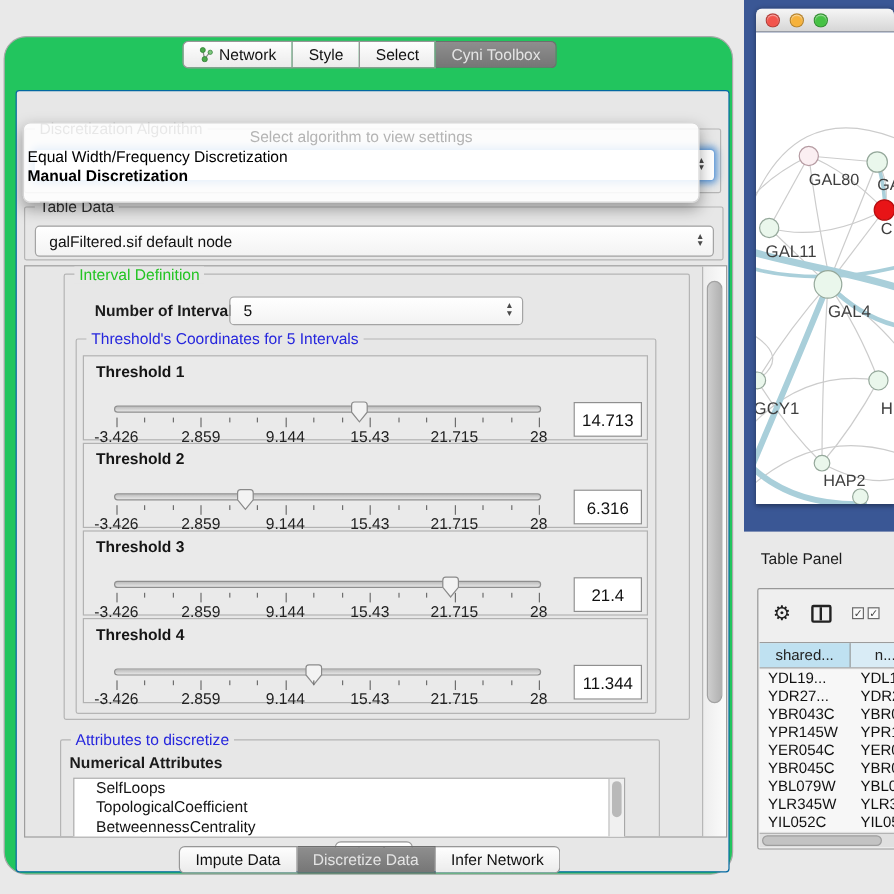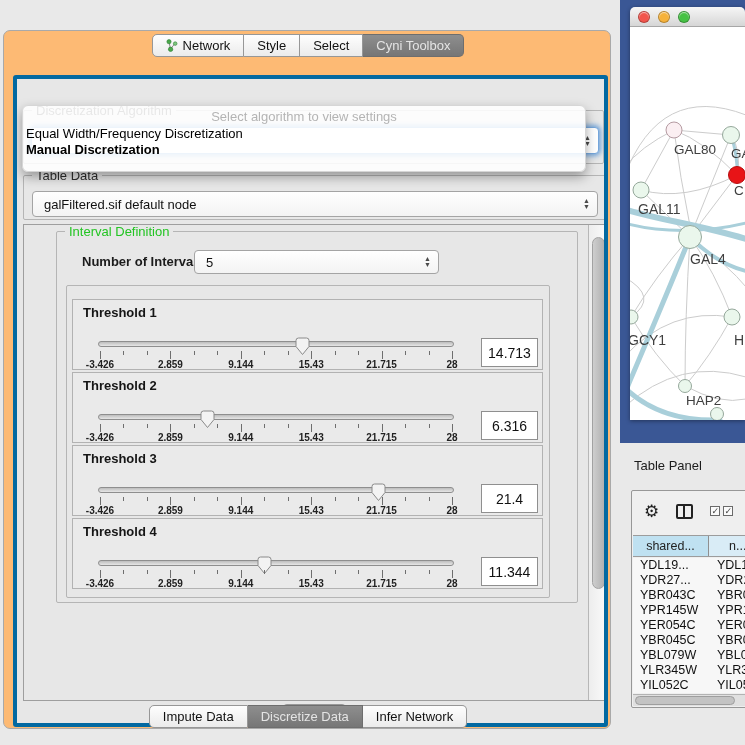--- a/index.html
+++ b/index.html
@@ -9,35 +9,35 @@
 
   
   #cp-titlebar { position:absolute; left:0; top:0; width:620px; height:22px;
     background:linear-gradient(#f1f1f1,#dedede); border-bottom:1px solid #c3c3c3; }
   #cp-title { position:absolute; left:10px; top:3px; font-size:13px; color:#1c1c1c; }
   .tb-ico { position:absolute; top:3px; font-size:12px; color:#1a1a1a; font-weight:bold; cursor:default; }
   #ico-float { right:36px; font-weight:normal; }
   #ico-close { right:14px; }
 
   #cp-outer { position:absolute; left:3px; top:30px; width:608px; height:699px;
-    background:#fdba74; border:1px solid #a9a9a9; border-radius:7px; }
+    background:#22c55e; border:1px solid #a9a9a9; border-radius:19px; }
 
   .tabrow { position:absolute; left:0; width:608px; display:flex; justify-content:center; z-index:6; }
   #top-tabs { top:3px; }
   #bottom-tabs { top:674px; }
   .seg { height:23px; display:flex; align-items:center; gap:5px; padding:0 13px;
     background:linear-gradient(#fefefe,#ebebeb); border:1px solid #979797; border-left:none;
     font-size:13px; color:#111; white-space:nowrap; cursor:pointer; }
   .seg:first-child { border-left:1px solid #979797; border-radius:5px 0 0 5px; }
   .seg:last-child { border-radius:0 5px 5px 0; }
   .seg.selected { background:linear-gradient(#8e8e8e,#767676); color:#e4e4e4; border-color:#6e6e6e; }
   .tabicon svg { display:block; }
 
   #cp-content { position:absolute; left:9px; top:44px; width:595px; height:652px;
-    background:#e7e7e7; border:4px solid #0369a1; border-radius:3px; overflow:hidden; }
+    background:#e7e7e7; border:1px solid #0369a1; border-radius:3px; overflow:hidden; }
 
   .group { position:absolute; border:1px solid #b5b5b5; border-radius:2px; }
   .gtitle { position:absolute; top:-8px; left:8px; background:#e7e7e7; padding:0 4px;
     font-size:13px; white-space:nowrap; }
 
   
   #grp-algo { left:6px; top:31px; width:581px; height:54px; z-index:1; }
   #grp-algo .gtitle { color:#4a4a4a; }
   #combo-algo { position:absolute; left:7px; top:16px; width:568px; height:27px;
     background:#fff; border:1px solid #76a7dc; border-radius:4px;
@@ -83,21 +83,21 @@
     border:1px solid #b2b2b2; background:#eaeaea;padding-left:35px; }
   .tlabel { position:absolute; left:10px; top:5px; font-size:13px; font-weight:bold; color:#151515; }
   .slzone { position:absolute; left:25px; top:0; width:356px; height:71px; }
   .sltrack { position:absolute; left:0; right:0; top:41px; height:6px;
     background:linear-gradient(#bdbdbd,#e6e6e6); border:1px solid #8e8e8e; border-radius:5px; }
   .slthumb { position:absolute; top:37px; width:15px; height:19px; margin-left:-8px; }
   .slticks { position:absolute; left:2px; right:2px; top:51px; height:9px; }
   .tick { position:absolute; top:0; width:1px; height:4px; background:#6e6e6e; }
   .tick.major { height:8px; }
   .sllabels { position:absolute; left:2px; right:2px; top:59px; height:11px; }
-  .sclab { position:absolute; transform:translateX(-50%); font-size:10px; font-weight:bold; color:#222; white-space:nowrap; }
+  .sclab { position:absolute; transform:translateX(-50%); font-size:13px; font-weight:normal; color:#222; white-space:nowrap; }
   .valbox { position:absolute; left:408px; top:38px; width:57px; height:29px;
     background:#fff; border:1px solid #8f8f8f; font-size:14px; color:#111;
     display:flex; align-items:center; justify-content:center; }
 
   #grp-attrs { left:29px; top:394px; width:500px; height:108px; }
   #grp-attrs > .gtitle { color:#2626dd; }
   #attr-label { position:absolute; left:7px; top:11px; font-size:13px; font-weight:bold; color:#1b1b1b; }
   #attr-list { position:absolute; left:10px; top:31px; width:460px; height:70px;
     background:#fff; border:1px solid #a8a8a8; overflow:hidden; }
   .attr-item { font-size:13px; color:#141414; padding-left:18px; height:16px; line-height:16px; cursor:default; }
@@ -212,20 +212,21 @@
           <span class="gtitle">Interval Definition</span>
           <span id="num-label">Number of Intervals</span>
           <div id="combo-num" class="combo">
             <span class="cval">5</span>
             <span class="spinner">
                 <span>▲</span>
                 <span>▼</span>
               </span>
           </div>
           <div id="grp-thresh" class="group">
+            <span class="gtitle">Threshold's Coordinates for 5 Intervals</span>
             <div id="thresholds">
                 <div class="tpanel">
                   <div class="tlabel">Threshold 1</div>
                   <div class="slzone">
                     <div class="sltrack"></div>
                     <div class="slthumb" style="left: 57.7197%;"><svg width="15" height="19" viewBox="0 0 15 19">
                         <path d="M3.5 1 H11.5 Q14 1 14 3.5 V9.5 L7.5 17.5 L1 9.5 V3.5 Q1 1 3.5 1 Z" fill="#f3f3f3" stroke="#8a8a8a" stroke-width="1"></path>
                       </svg></div>
                     <div class="slticks">
                       <div class="tick major" style="left: 0%;"></div>
@@ -361,20 +362,34 @@
                       <span class="sclab" style="left: 80%;">21.715</span>
                       <span class="sclab" style="left: 100%;">28</span>
                     </div>
                   </div>
                   <div class="valbox">11.344</div>
                 </div>
               </div>
           </div>
         </div>
 
+        <div id="grp-attrs" class="group">
+          <span class="gtitle">Attributes to discretize</span>
+          <span id="attr-label">Numerical Attributes</span>
+          <div id="attr-list">
+            <div id="attr-items">
+                <div class="attr-item">SelfLoops</div>
+                <div class="attr-item">TopologicalCoefficient</div>
+                <div class="attr-item">BetweennessCentrality</div>
+              </div>
+            <div id="attr-scroll">
+                <div class="thumb"></div>
+              </div>
+          </div>
+        </div>
 
         <div id="vscroll">
           <div class="thumb"></div>
         </div>
       </div>
 
       <div id="apply-row">
         <span id="apply-btn">Apply</span>
       </div>
     </div>

